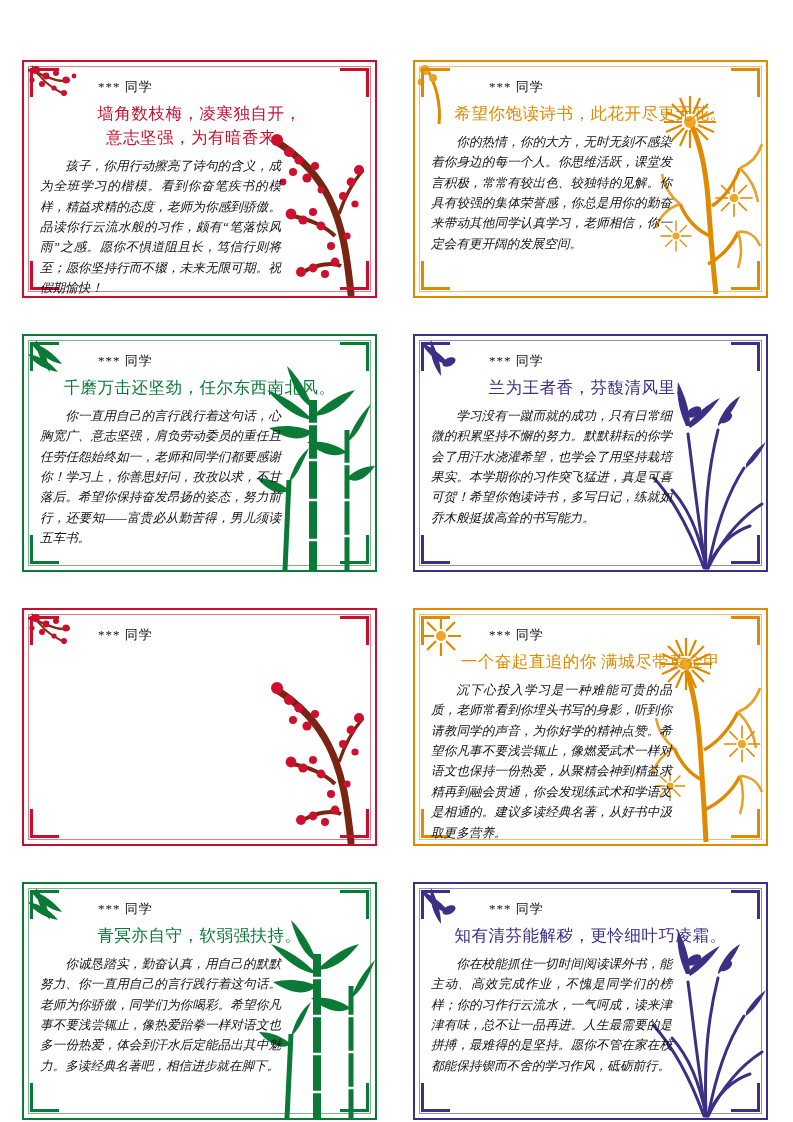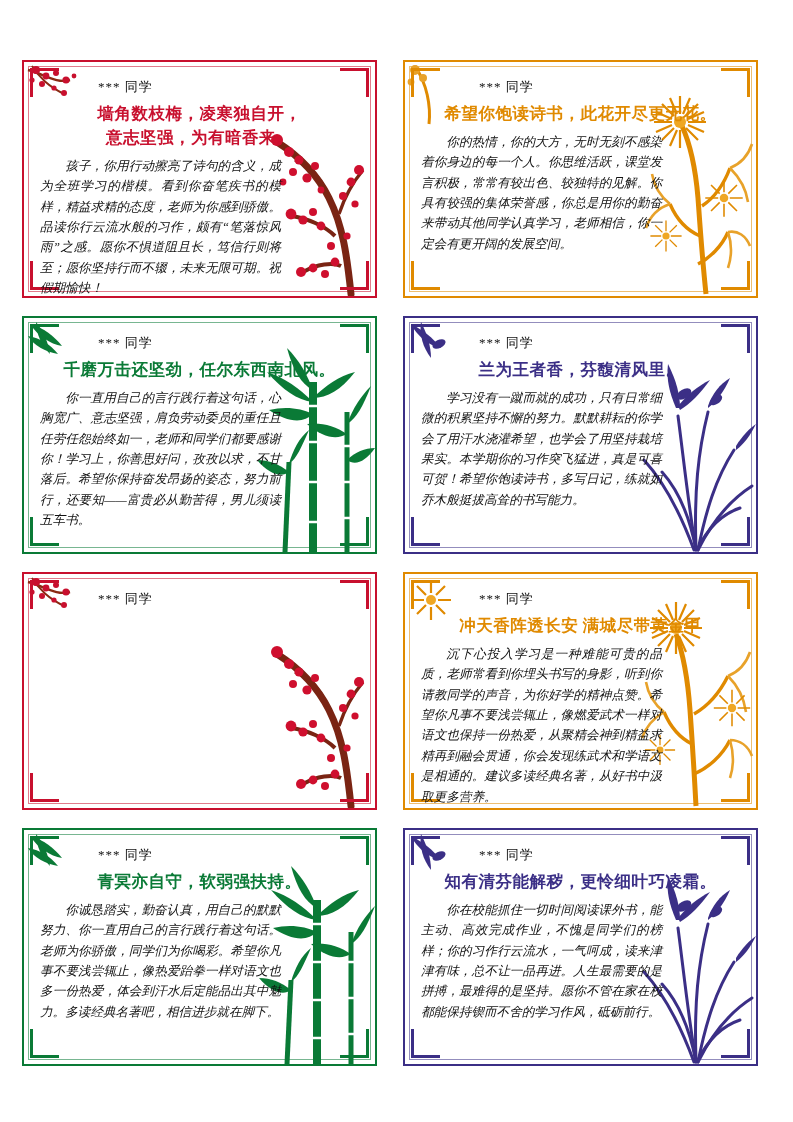--- a/index.html
+++ b/index.html
@@ -13,20 +13,21 @@
     width:793px;height:1122px;
     padding:60px 22px 0 22px;
     box-sizing:border-box;
   }
   .grid{
     display:grid;
     grid-template-columns:355px 355px;
     grid-template-rows:repeat(4,238px);
     column-gap:26px;
     row-gap:18px;
+    gap:36px;
   }
   .card{
     position:relative;
     box-sizing:border-box;
     border:2px solid #000;
     padding:14px 16px 10px 16px;
     overflow:hidden;
     background:#fff;
   }
   .card .inner-line{
@@ -44,21 +45,21 @@
   .salutation{
     font-size:13px;
     letter-spacing:1px;
     margin:2px 0 6px 58px;
     color:#111;
     position:relative;
     z-index:3;
   }
   .poem{
     text-align:center;
-    font-weight:bold;
+    font-weight:normal;
     font-size:16.5px;
     line-height:1.45;
     margin:2px 0 6px 0;
     position:relative;
     z-index:3;
     letter-spacing:.5px;
   }
   .poem .l{display:block;}
   .poem-1line{font-size:16.5px;}
   .body{
@@ -425,21 +426,21 @@
               <circle r="6" fill="#efa724" stroke="none"></circle>
               <path d="M0 -26 L0 -8 M0 26 L0 8 M-26 0 L-8 0 M26 0 L8 0"></path>
               <path d="M-18 -18 L-6 -6 M18 18 L6 6 M18 -18 L6 -6 M-18 18 L-6 6"></path>
             </g>
           </g>
         </svg>
       </div>
 
       <div class="salutation">*** 同学</div>
       <div class="poem poem-1line">
-        <span class="l">冲天香阵透长安  满城尽带黄金甲</span>
+        <span class="l">一个奋起直追的你  满城尽带黄金甲</span>
       </div>
       <div class="body narrow-r">沉下心投入学习是一种难能可贵的品质，老师常看到你埋头书写的身影，听到你请教同学的声音，为你好学的精神点赞。希望你凡事不要浅尝辄止，像燃爱武术一样对语文也保持一份热爱，从聚精会神到精益求精再到融会贯通，你会发现练武术和学语文是相通的。建议多读经典名著，从好书中汲取更多营养。</div>
     </div>
 
     <div class="card t-green">
       <div class="inner-line"></div>
       <span class="corner tl"></span>
       <span class="corner tr"></span>
       <span class="corner bl"></span>
       <span class="corner br"></span>

